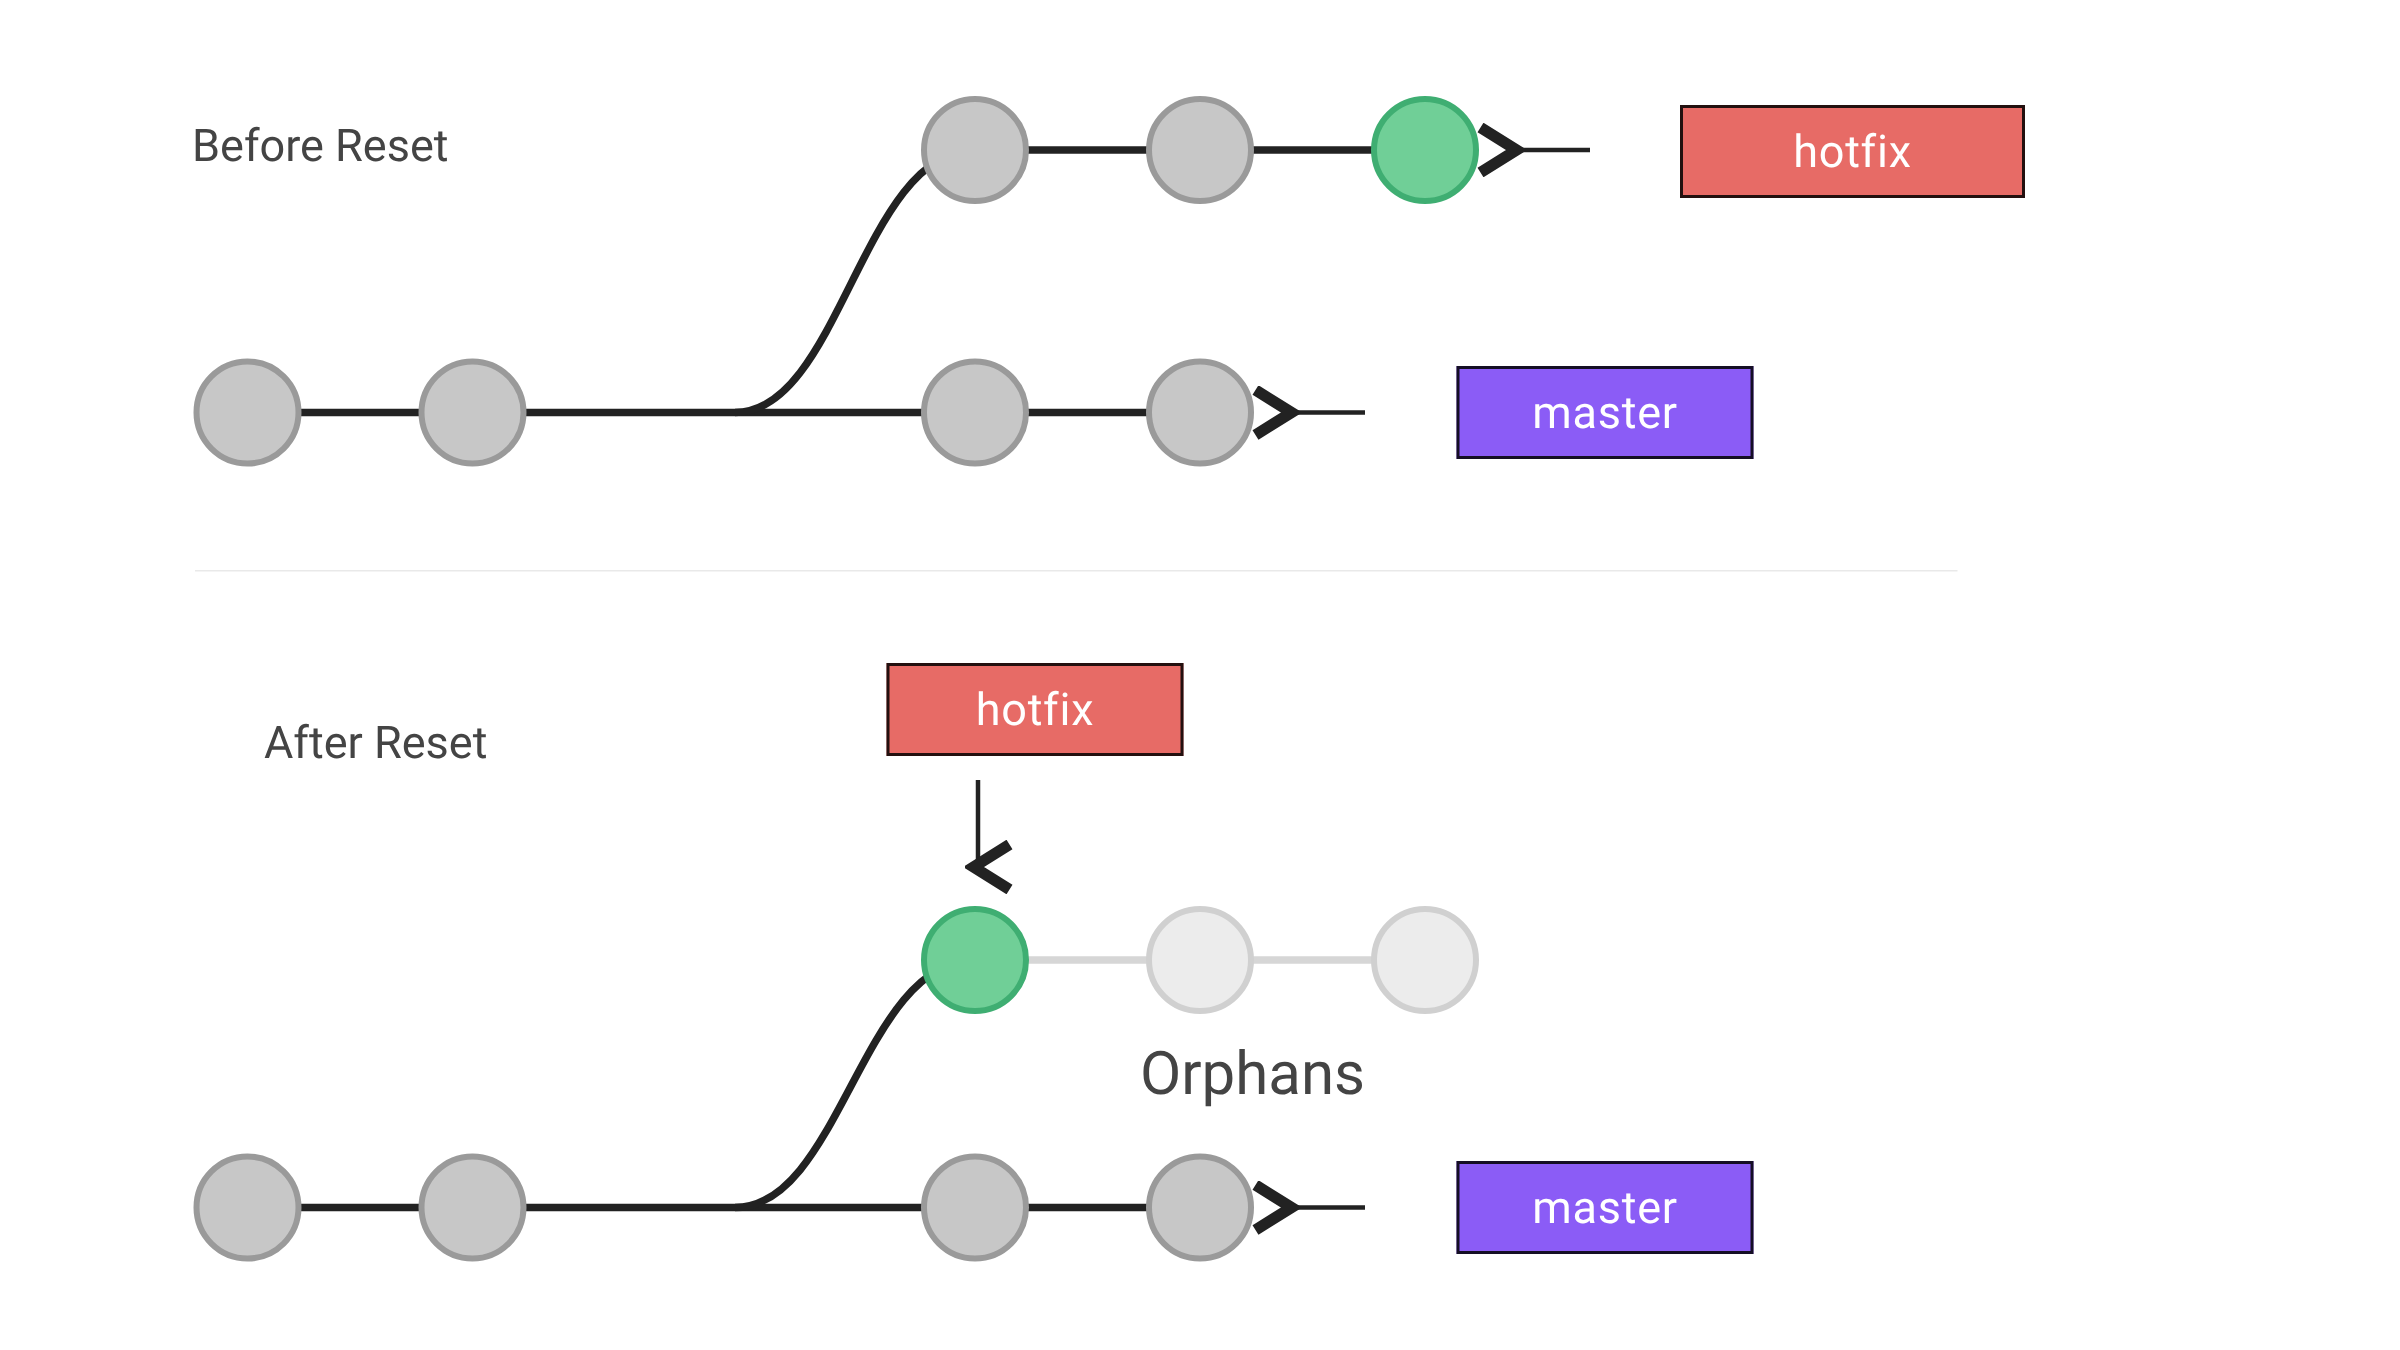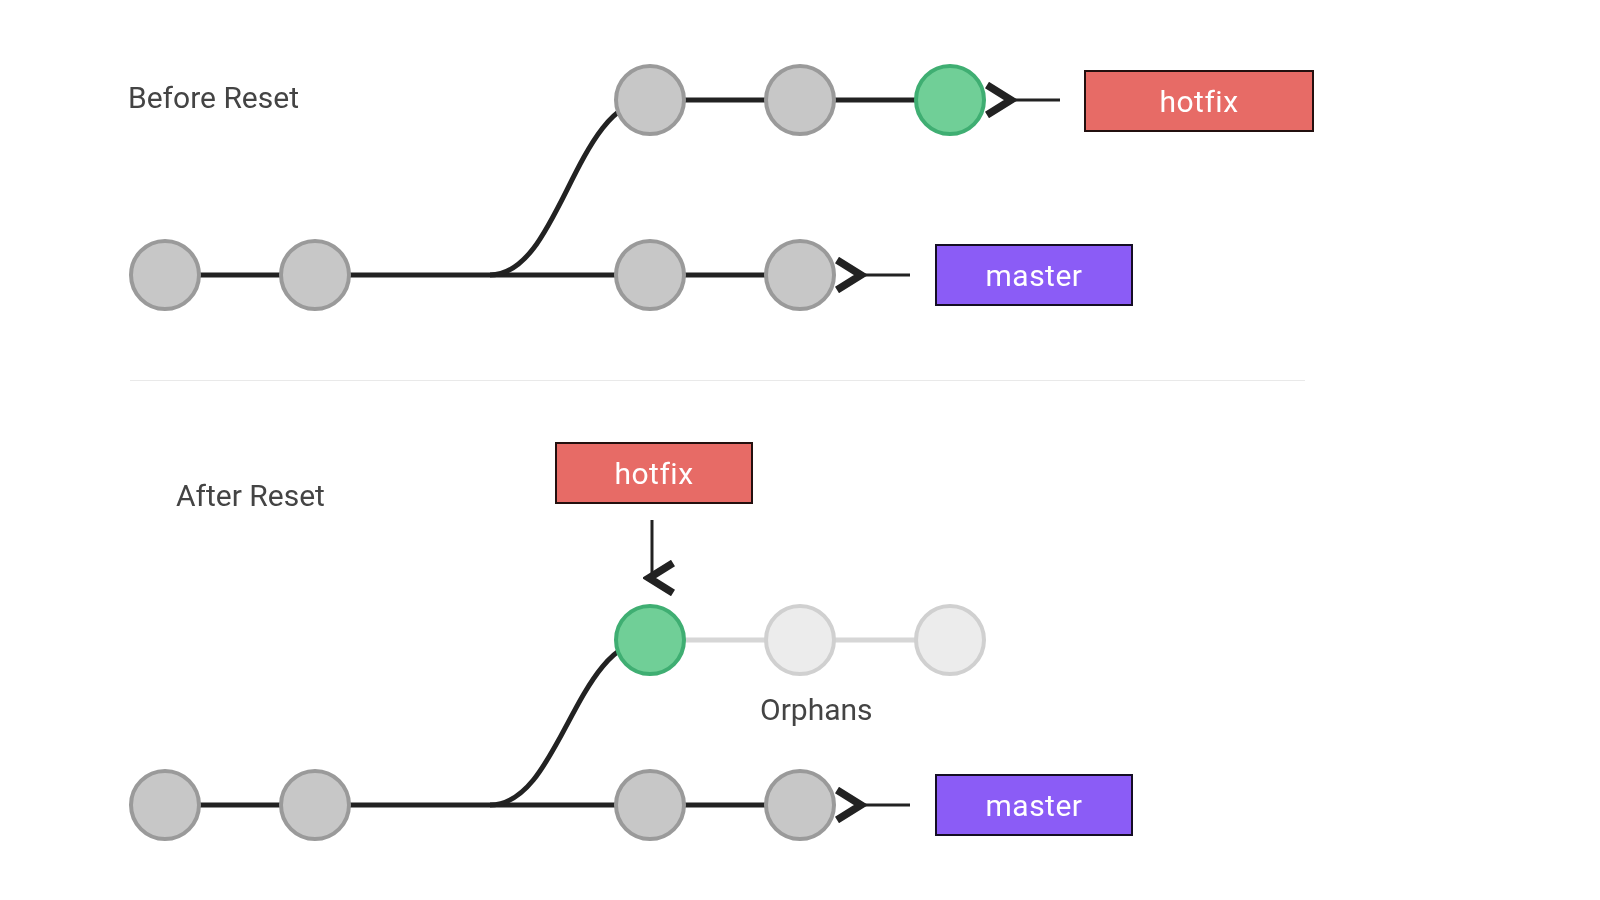--- a/index.html
+++ b/index.html
@@ -30,26 +30,27 @@
     position: absolute;
     color: #fff;
     font-size: 30px;
     text-align: left;
     display: flex;
     align-items: center;
     justify-content: center;
     border: 2px solid rgba(0,0,0,0.85);
     box-sizing: border-box;
     letter-spacing: 0.5px;
+    margin-left: 36px;
   }
   .branch-hotfix { background: #e76b66; }
   .branch-master { background: #8b5cf6; }
   .orphans-label {
     position: absolute;
-    font-size: 30px;
+    font-size: 40px;
     color: #444;
   }
   .divider {
     position: absolute;
     left: 130px;
     right: 295px;
     height: 1px;
     background: #e9e9e9;
   }
 </style>

